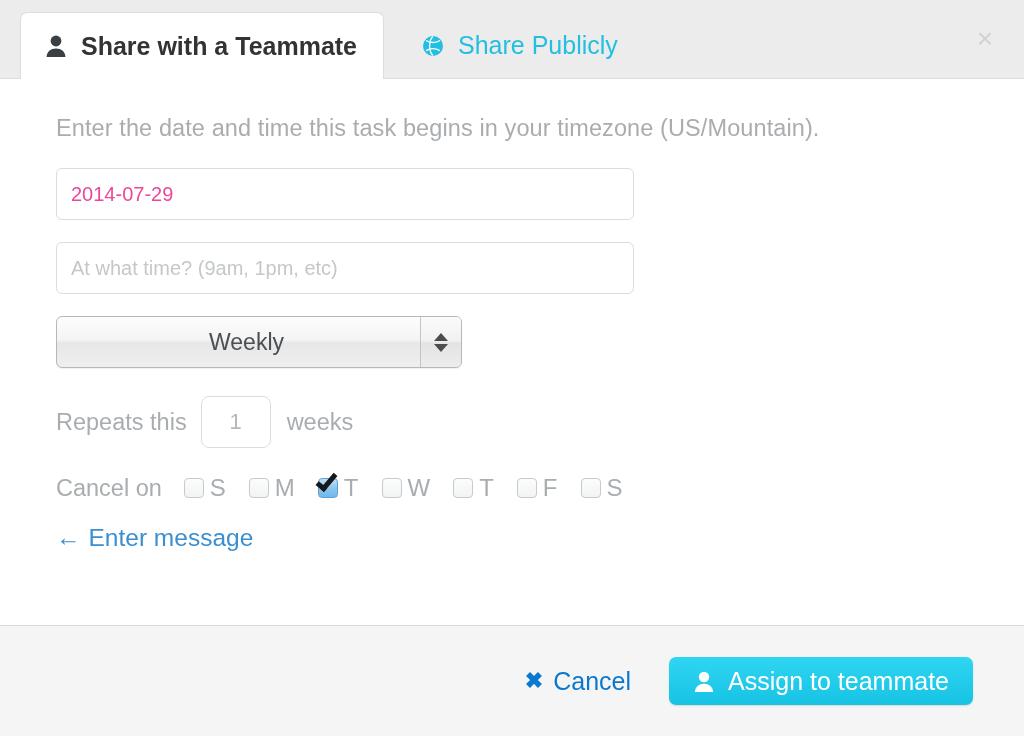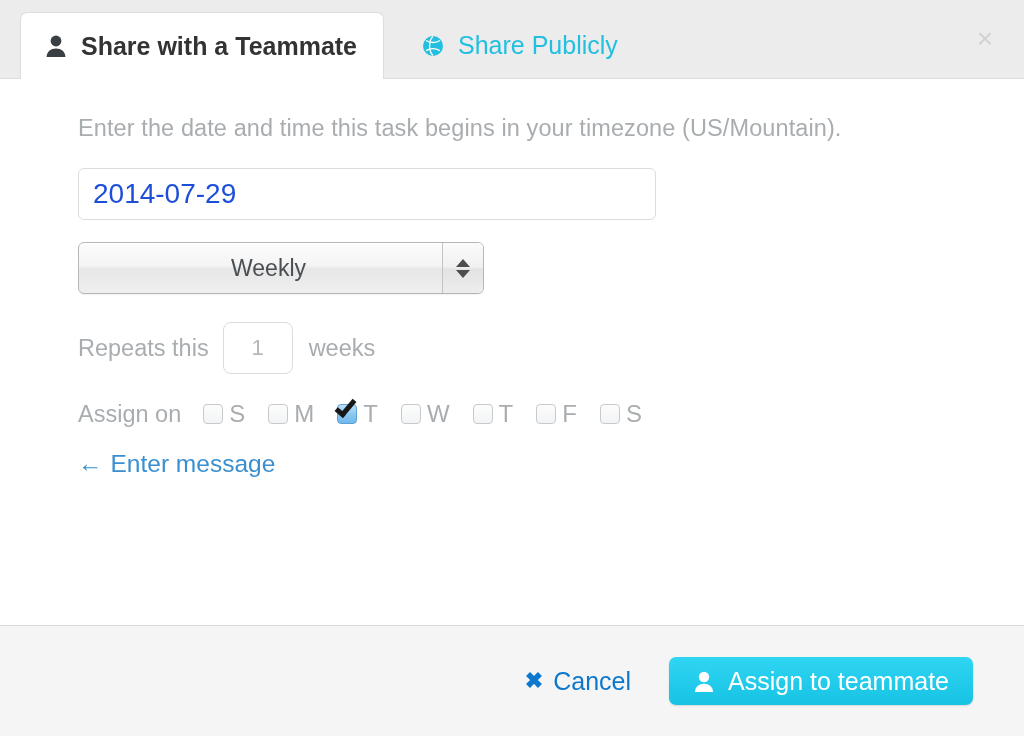--- a/index.html
+++ b/index.html
@@ -99,44 +99,44 @@
     font-family: "Liberation Sans", sans-serif;
     cursor: pointer;
     z-index: 5;
     user-select: none;
   }
 
   
   .body {
     flex: 1 1 auto;
     background: #ffffff;
-    padding: 36px 50px 0 78px;
+    padding: 36px 50px 0 56px;
     box-sizing: border-box;
     position: relative;
   }
 
   .intro {
     font-size: 23.5px;
     color: #a9adb0;
     margin: 0 0 26px 0;
     letter-spacing: 0.1px;
   }
 
   .field {
     display: block;
     box-sizing: border-box;
     width: 578px;
     height: 52px;
     border: 1px solid #dcdcdc;
     border-radius: 6px;
     background: #ffffff;
     font-family: "Liberation Sans", sans-serif;
-    font-size: 28px;
+    font-size: 20px;
     padding: 0 14px;
-    color: #1d4ed8;
+    color: #ec4899;
     outline: none;
     margin-bottom: 22px;
   }
   .field::placeholder { color: #c4c8cb; }
 
   
   .select-wrap {
     position: relative;
     width: 406px;
     height: 52px;
@@ -338,39 +338,40 @@
 
     <div class="close-btn">×</div>
   </div>
 
   <div class="body">
 
     <p class="intro">Enter the date and time this task begins in your timezone (US/Mountain).</p>
 
     <input class="field" type="text" value="2014-07-29" style="">
 
+    <input class="field" type="text" placeholder="At what time? (9am, 1pm, etc)" style="">
 
     <div class="select-wrap">
       <div class="select-box">
         <div class="select-value">Weekly</div>
         <div class="select-spinner">
           <span class="spin-up"></span>
           <span class="spin-down"></span>
         </div>
       </div>
     </div>
 
     <div class="repeat-row">
       <span class="repeat-label">Repeats this</span>
       <input class="num-input" type="text" value="1" style="">
       <span class="repeat-unit">weeks</span>
     </div>
 
     <div class="days-row">
-      <span class="days-label">Assign on</span>
+      <span class="days-label">Cancel on</span>
 
       <label class="day">
         <span class="cbox"></span>
         <span class="day-label">S</span>
       </label>
 
       <label class="day">
         <span class="cbox"></span>
         <span class="day-label">M</span>
       </label>

